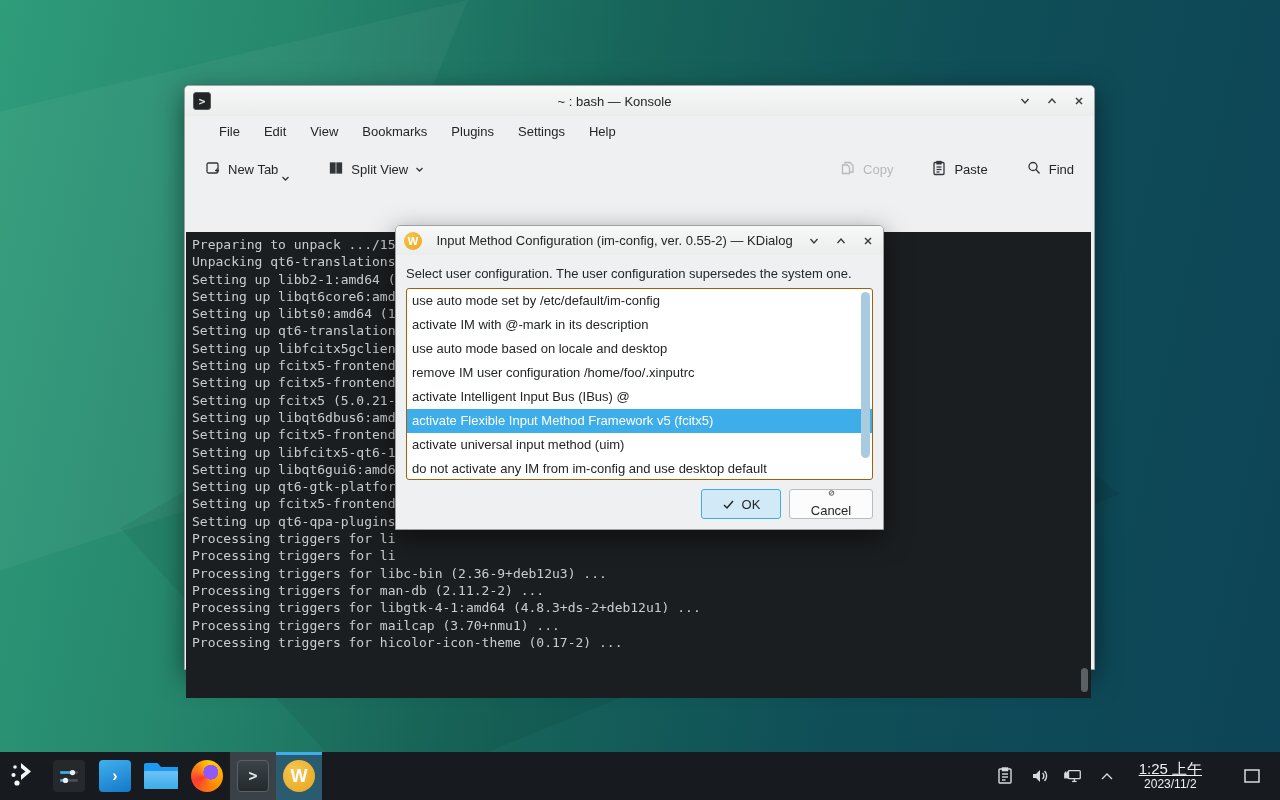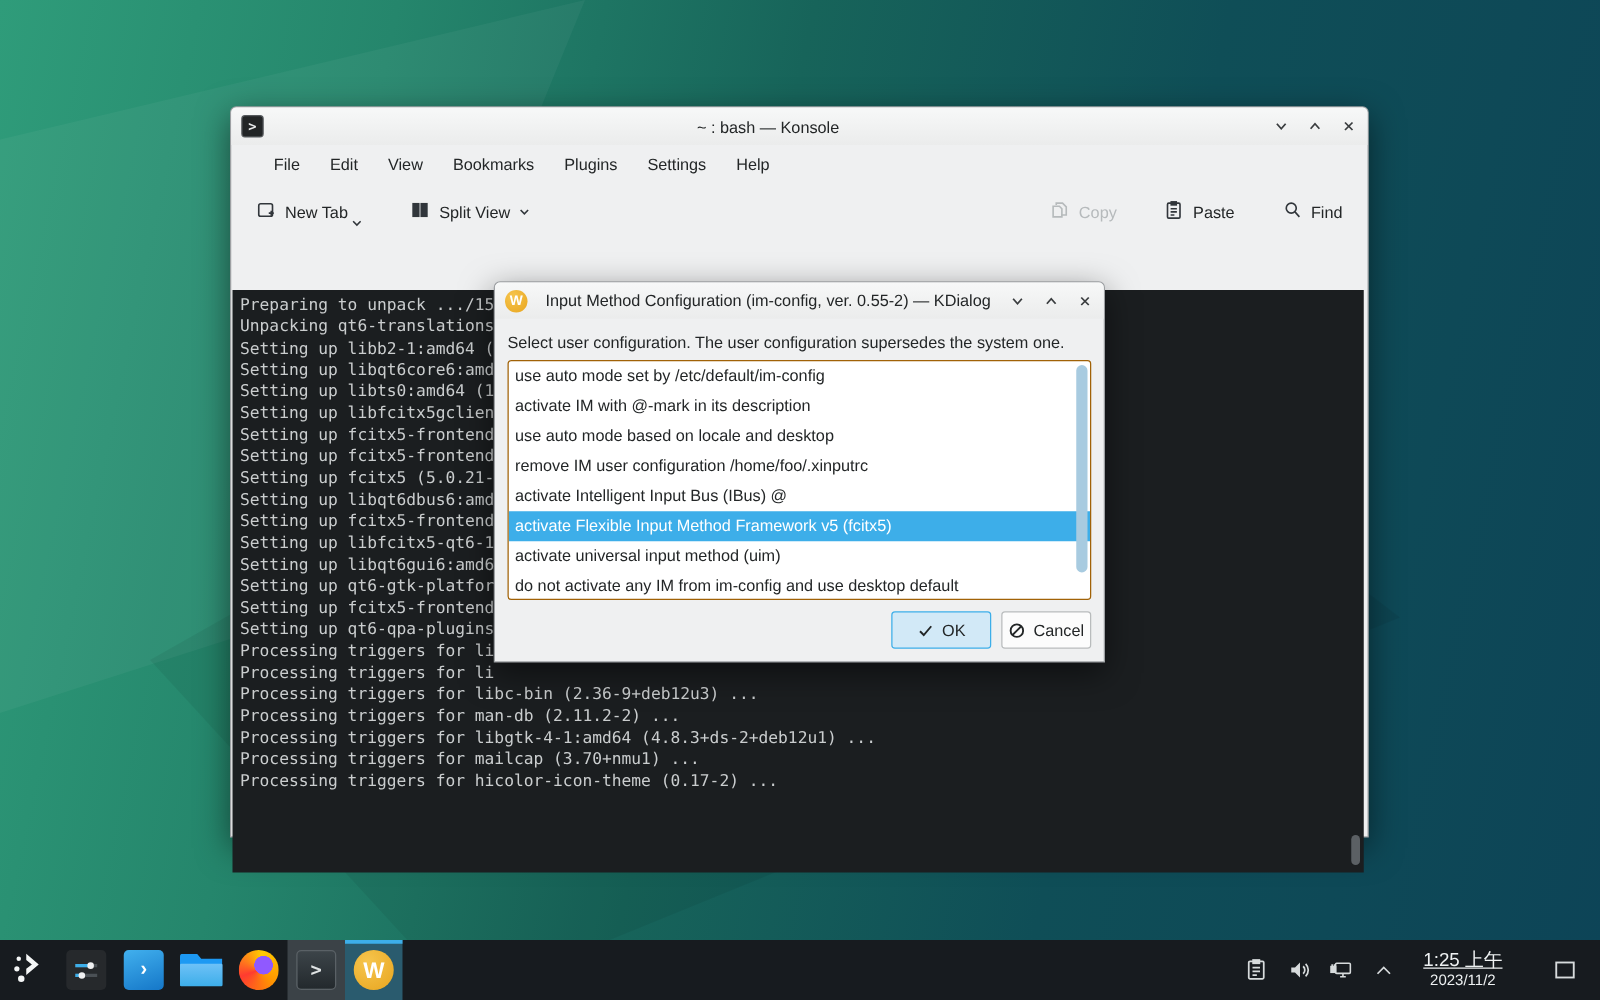--- a/index.html
+++ b/index.html
@@ -65,21 +65,21 @@
   .list-item { height:24px; line-height:24px; padding-left:5px; font-size:13px; color:#232627;
                white-space:nowrap; }
   .list-item.selected { background:#3daee9; color:#fff; }
   .list-scrollthumb { position:absolute; right:2px; top:3px; width:9px; height:166px;
                       border-radius:4.5px; background:#a8cbe0; }
   .dlg-buttons { display:flex; justify-content:flex-end; gap:8px; padding:9px 10px; }
   .btn { display:flex; align-items:center; justify-content:center; gap:7px; height:30px;
          font-size:13px; color:#232627; border-radius:3px; background:#fcfcfc; border:1px solid #b9bcbd; }
   .btn svg { width:13px; height:13px; stroke:#232627; fill:none; stroke-width:1.5; }
   .btn.ok { width:80px; background:#d2e9f7; border:1px solid #3daee9; }
-  .btn.cancel { width:72px; }
+  .btn.cancel { width:84px;flex-direction:column; }
 
   
   .taskbar { position:absolute; left:0; bottom:0; width:1280px; height:48px; background:#171b1f;
              display:flex; align-items:stretch; z-index:10; }
   .task { width:46px; display:flex; align-items:center; justify-content:center; position:relative; }
   .task.open { background:#3b4247; }
   .task.active { background:#2a5b6e; }
   .task.active::before { content:""; position:absolute; left:0; top:0; width:100%; height:3px; background:#3daee9; }
   .launch-icon svg { width:30px; height:30px; }
   .sq-icon { width:32px; height:32px; border-radius:4px; display:flex; align-items:center; justify-content:center; }
@@ -198,20 +198,21 @@
     </div>
 
     <div class="terminal">
       <div>
 
       <div class="tline">Preparing to unpack .../15-qt6-translations-l10n_6.4.2-1_all.deb ...</div>
           <div class="tline">Unpacking qt6-translations-l10n (6.4.2-1) ...</div>
           <div class="tline">Setting up libb2-1:amd64 (</div>
           <div class="tline">Setting up libqt6core6:amd</div>
           <div class="tline">Setting up libts0:amd64 (1</div>
+          <div class="tline">Setting up qt6-translation</div>
           <div class="tline">Setting up libfcitx5gclien</div>
           <div class="tline">Setting up fcitx5-frontend</div>
           <div class="tline">Setting up fcitx5-frontend</div>
           <div class="tline">Setting up fcitx5 (5.0.21-</div>
           <div class="tline">Setting up libqt6dbus6:amd</div>
           <div class="tline">Setting up fcitx5-frontend</div>
           <div class="tline">Setting up libfcitx5-qt6-1</div>
           <div class="tline">Setting up libqt6gui6:amd6</div>
           <div class="tline">Setting up qt6-gtk-platfor</div>
           <div class="tline">Setting up fcitx5-frontend</div>

